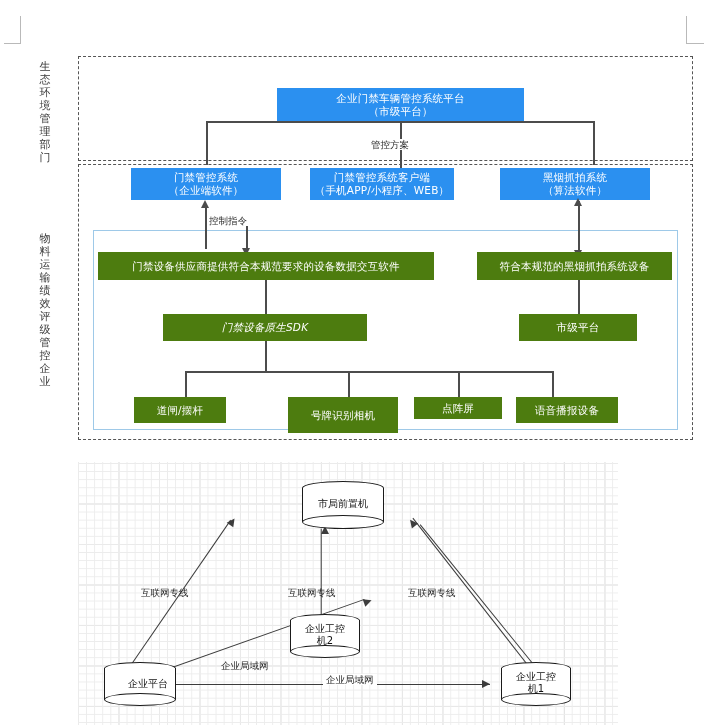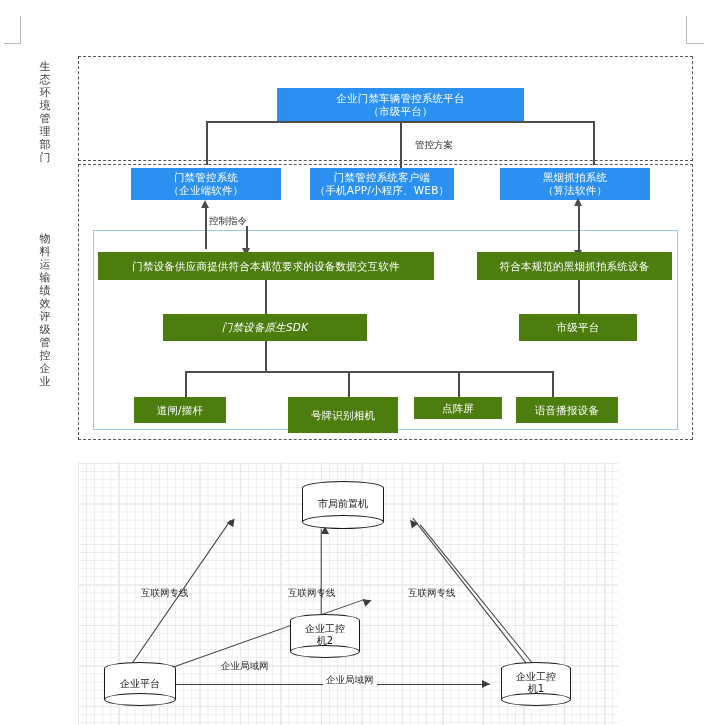--- a/index.html
+++ b/index.html
@@ -205,21 +205,21 @@
     <div class="vlabel" style="left:37px; top:232px; height:170px;">物料运输绩效评级管控企业</div>
 
     <div class="dash-box" style="left:78px; top:56px; width:615px; height:105px;"></div>
 
     <div class="dash-box" style="left:78px; top:164px; width:615px; height:276px;"></div>
 
     <div class="solid-box" style="left:93px; top:230px; width:585px; height:200px;"></div>
 
     <div class="ln v" style="left:400px; top:121px; height:59px;"></div>
     <div class="arrowhead ah-down" style="left:396px; top:176px;"></div>
-    <div class="edge-label" style="left:369px; top:139px;margin-left:44px;">管控方案</div>
+    <div class="edge-label" style="left:369px; top:139px;">管控方案</div>
 
     <div class="ln h" style="left:207px; top:121px; width:387px;"></div>
     <div class="ln v" style="left:206px; top:121px; height:44px;"></div>
     <div class="ln v" style="left:593px; top:121px; height:44px;"></div>
 
     <div class="node blue" style="left:277px; top:88px; width:247px; height:33px;">企业门禁车辆管控系统平台
 （市级平台）</div>
 
     <div class="node blue" style="left:131px; top:168px; width:150px; height:32px;">门禁管控系统
 （企业端软件）</div>
@@ -298,21 +298,21 @@
       <div class="cyl-body" style="top:6px; height:32px;"></div>
       <div class="cyl-bottom" style="top:31px; height:13px;"></div>
       <div class="cyl-label" style="top:9px;">企业工控
 机2</div>
     </div>
 
     <div class="db" style="left:26px; top:200px; width:72px; height:44px;">
       <div class="cyl-top" style="top:0; height:13px;"></div>
       <div class="cyl-body" style="top:6px; height:32px;"></div>
       <div class="cyl-bottom" style="top:31px; height:13px;"></div>
-      <div class="cyl-label" style="top:16px;">企业平台</div>
+      <div class="cyl-label" style="top:16px;margin-left:8px;">企业平台</div>
     </div>
 
     <div class="db" style="left:423px; top:200px; width:70px; height:44px;">
       <div class="cyl-top" style="top:0; height:13px;"></div>
       <div class="cyl-body" style="top:6px; height:32px;"></div>
       <div class="cyl-bottom" style="top:31px; height:13px;"></div>
       <div class="cyl-label" style="top:9px;">企业工控
 机1</div>
     </div>
 

